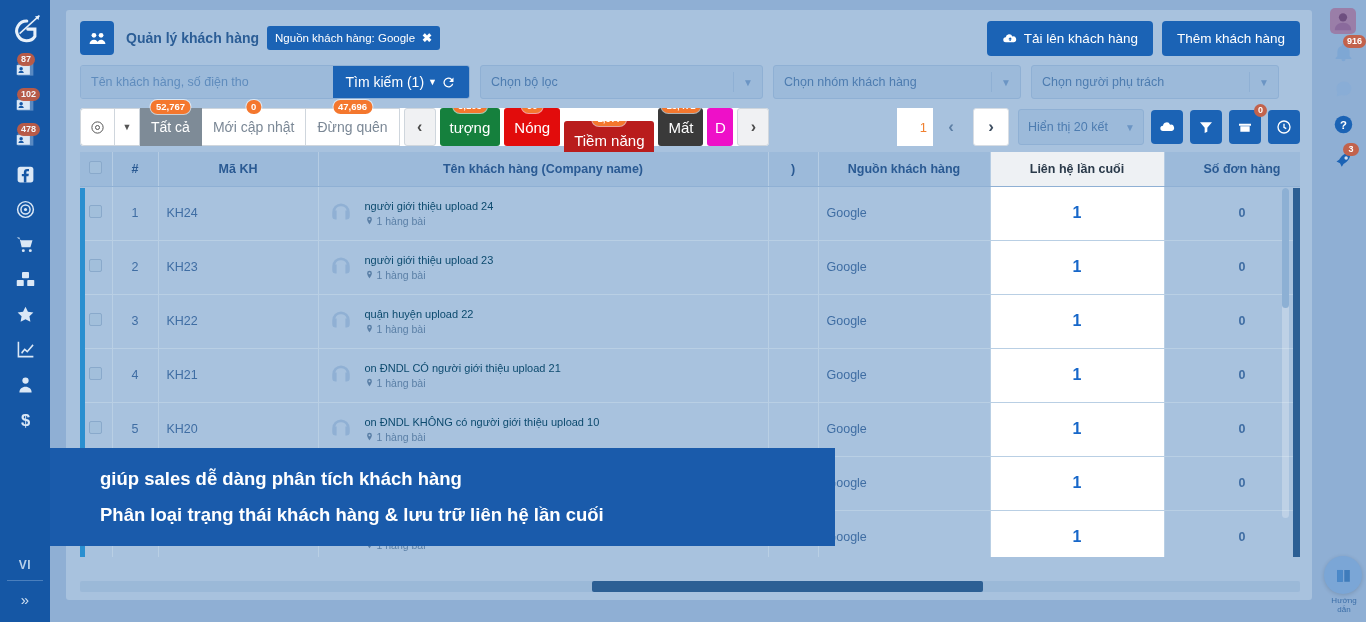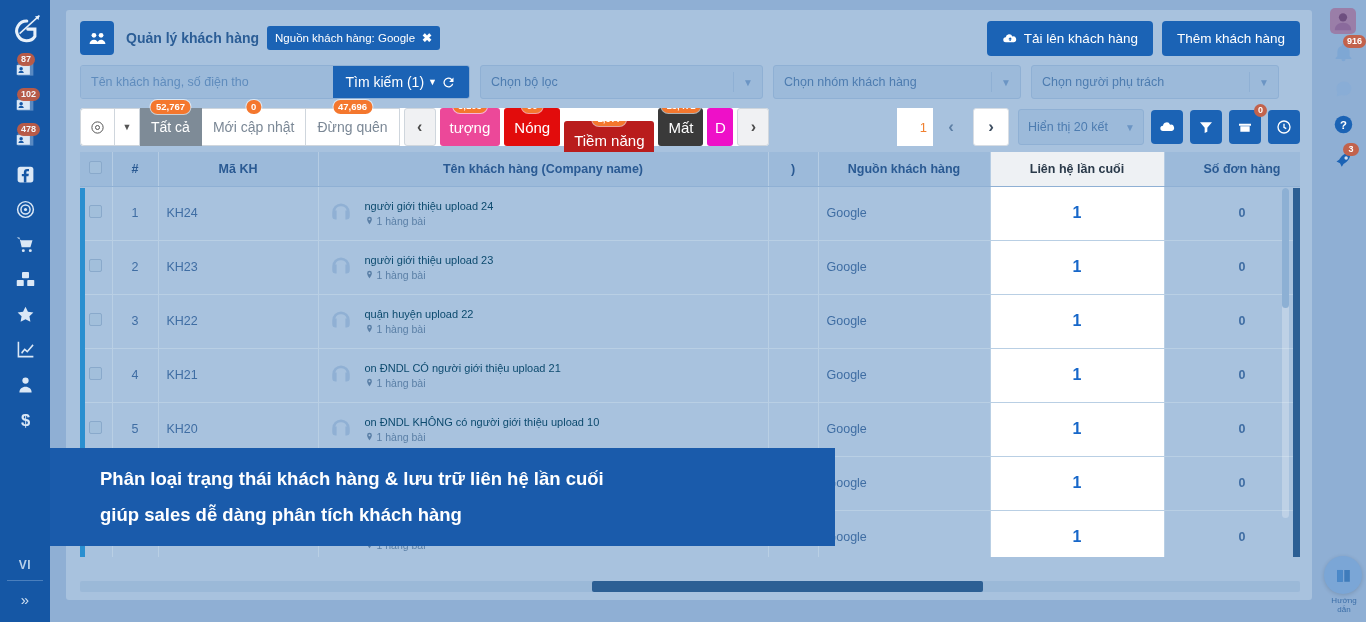--- a/index.html
+++ b/index.html
@@ -438,21 +438,21 @@
               <span>Mới cập nhật</span>
               <span class="tab-badge">0</span>
             </div>
             <div class="tab">
               <span>Đừng quên</span>
               <span class="tab-badge">47,696</span>
             </div>
           </div>
         <div class="tab-arrow">‹</div>
         <div id="ctags-host" style="display:flex;">
-            <div class="ctag" style="background: #ec4899;">
+            <div class="ctag" style="background: #15803d;">
               <span>tượng</span>
               <span class="tab-badge">8,105</span>
             </div>
             <div class="ctag" style="background: rgb(226, 12, 12);">
               <span>Nóng</span>
               <span class="tab-badge">90</span>
             </div>
             <div class="ctag" style="background: #b91c1c; margin-top: 13px;">
               <span>Tiềm năng</span>
               <span class="tab-badge">1,677</span>
@@ -683,17 +683,17 @@
       </div>
       <div class="rightedge"></div>
     </div>
 
     <div class="hscroll">
       <div class="hthumb"></div>
     </div>
   </div>
 
   <div class="banner">
+    <div class="line">giúp sales  dễ dàng phân tích khách hàng</div>
     <div class="line">Phân loại trạng thái khách hàng &amp;  lưu trữ liên hệ lần cuối</div>
-    <div class="line">giúp sales  dễ dàng phân tích khách hàng</div>
   </div>
 
 </div>
 
 </body></html>

